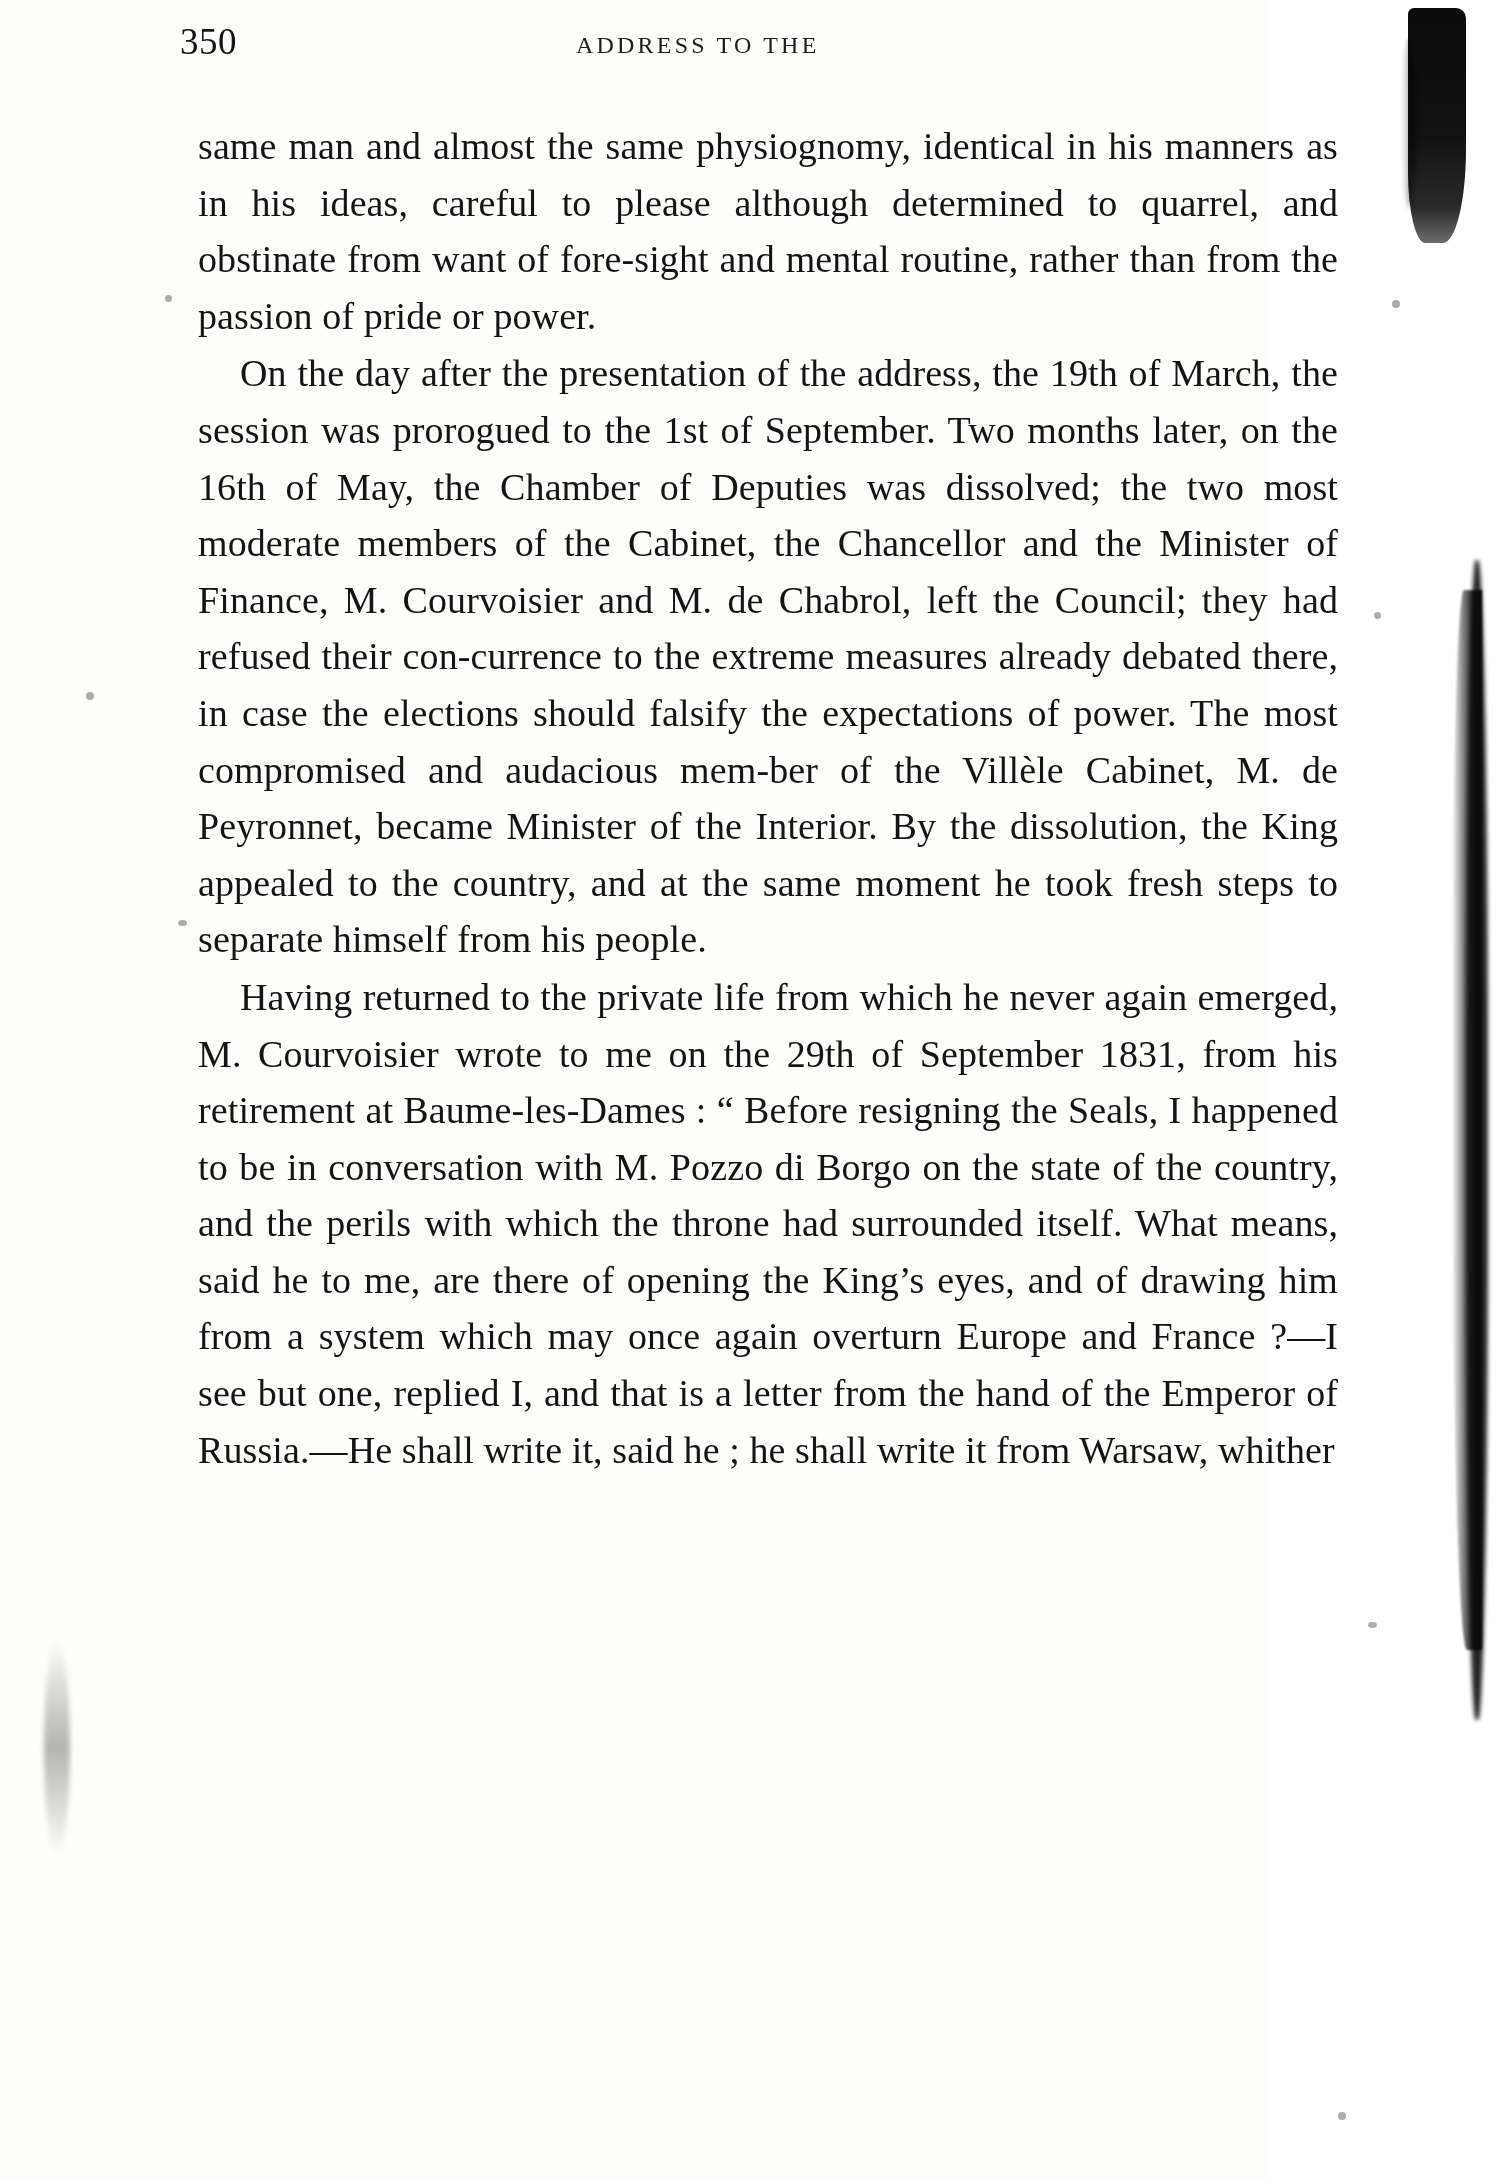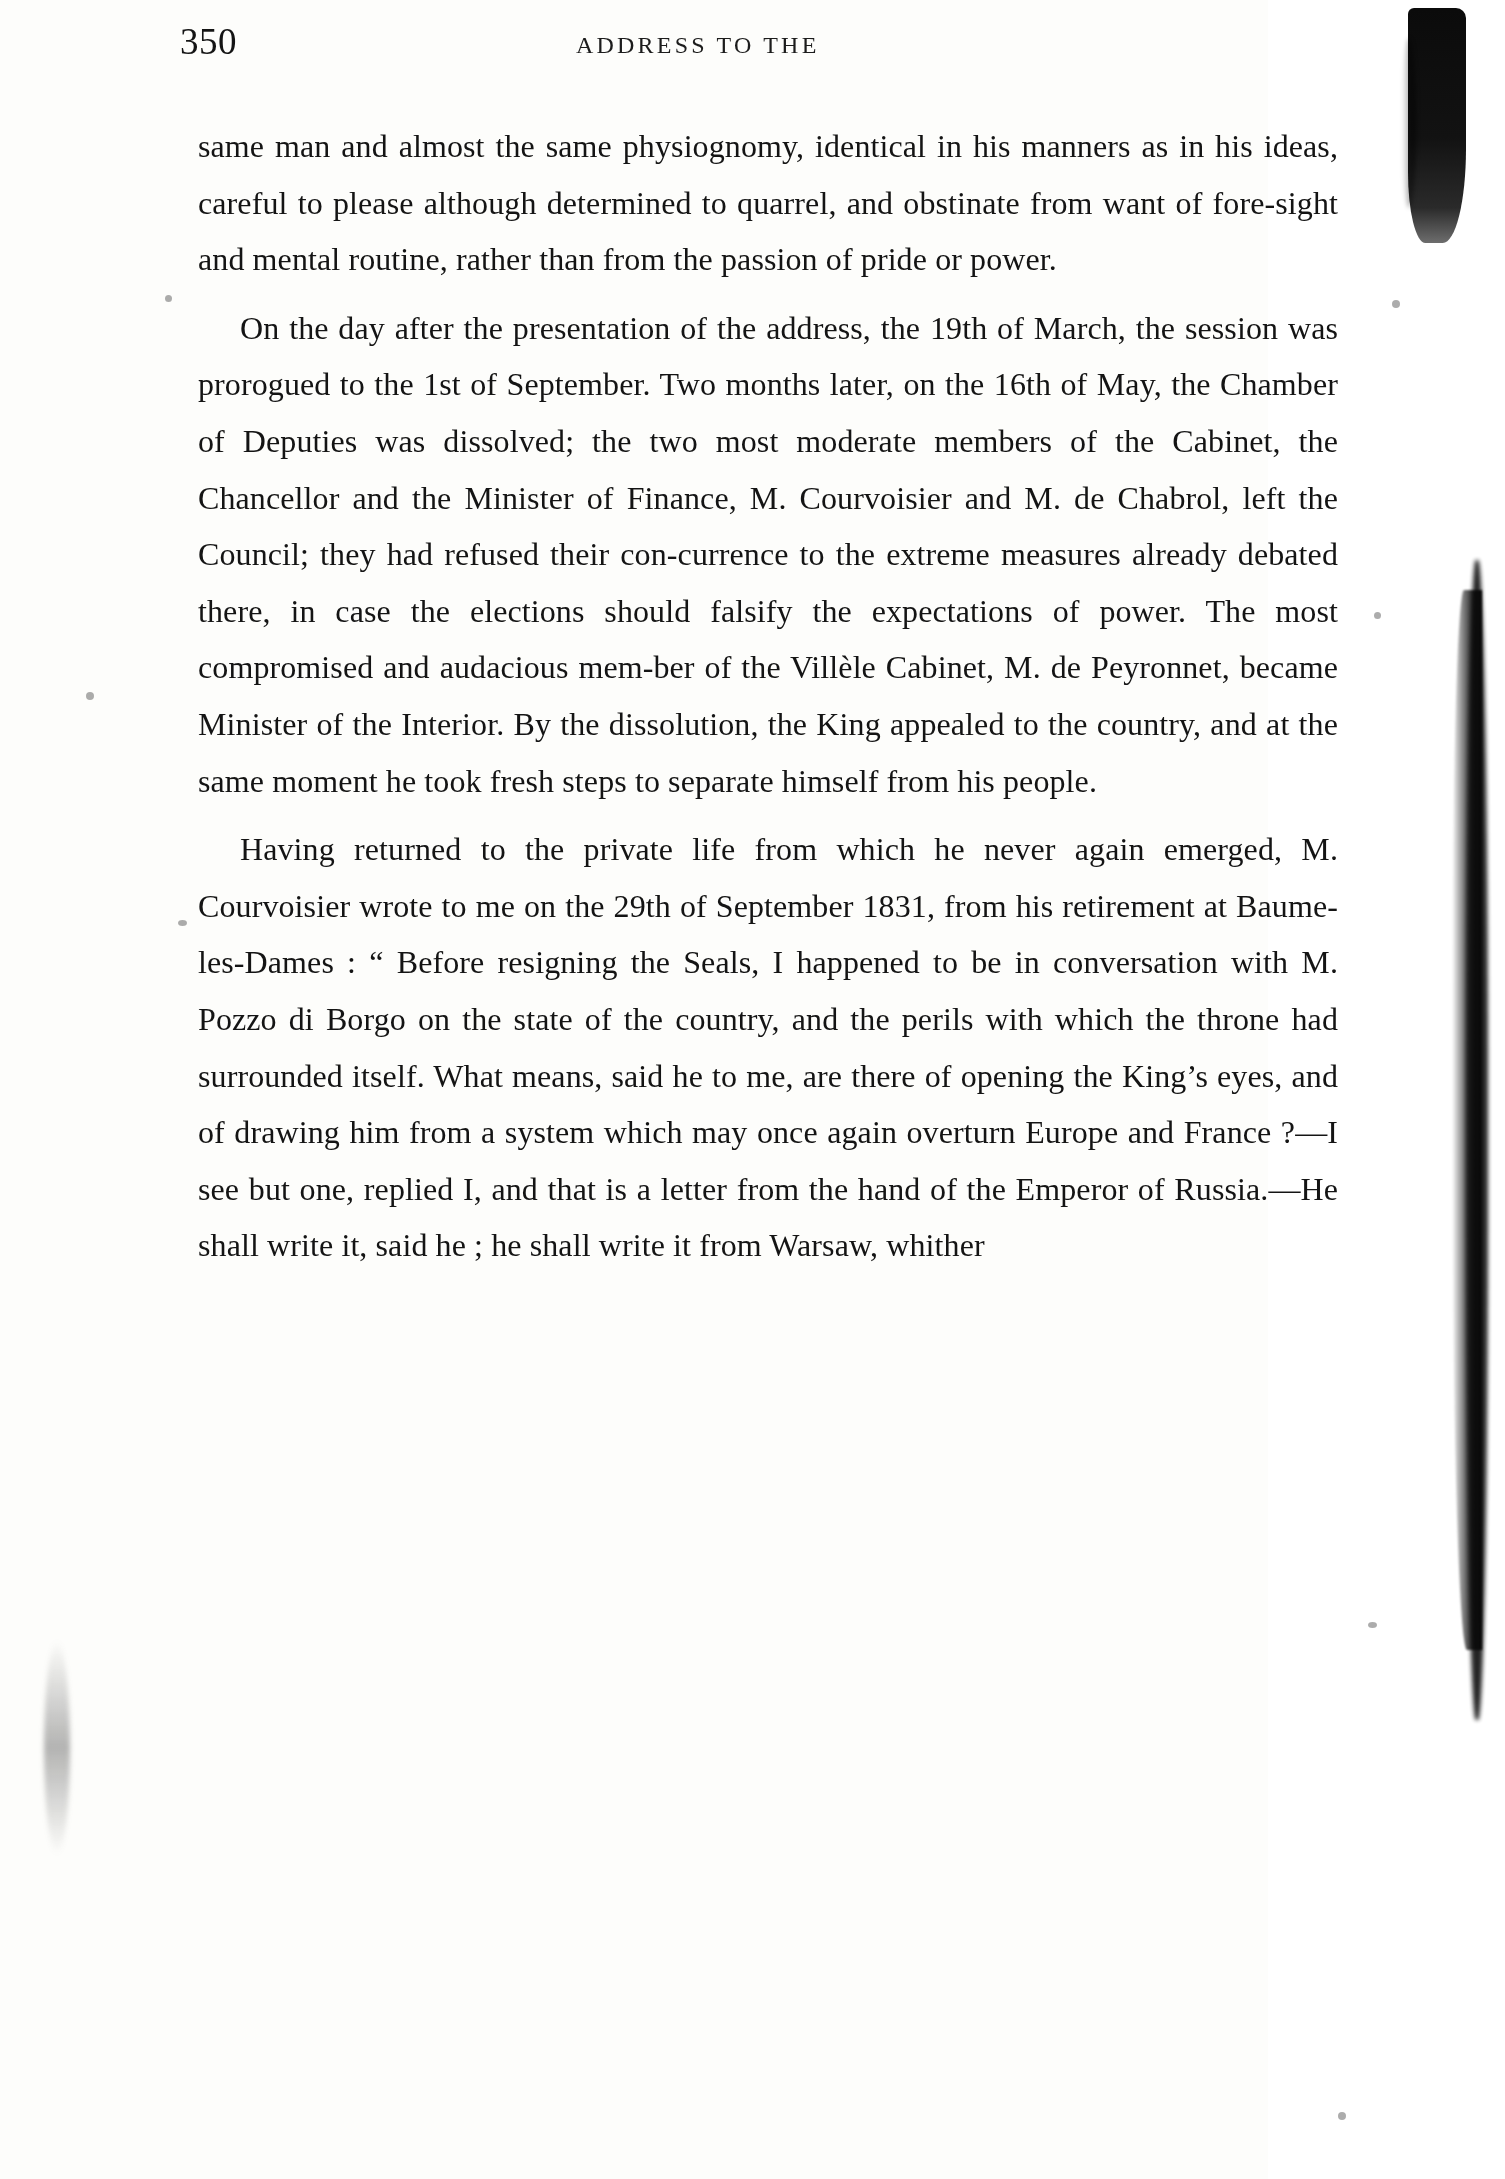--- a/index.html
+++ b/index.html
@@ -54,29 +54,29 @@
 
   
   .body-text {
     position: absolute;
     left: 198px;
     top: 118px;
     width: 1140px;
   }
   .para {
     margin: 0;
-    font-size: 32px;
+    font-size: 38px;
     line-height: 56.6px;
     text-align: justify;
     text-justify: inter-word;
     color: #141414;
     letter-spacing: 0.1px;
   }
   .para + .para {
-    margin-top: 12px;
+    margin-top: 1px;
   }
   .para.indent {
     text-indent: 42px;
   }
 
   
   .ink-blob-top {
     position: absolute;
     left: 1408px;
     top: 8px;

